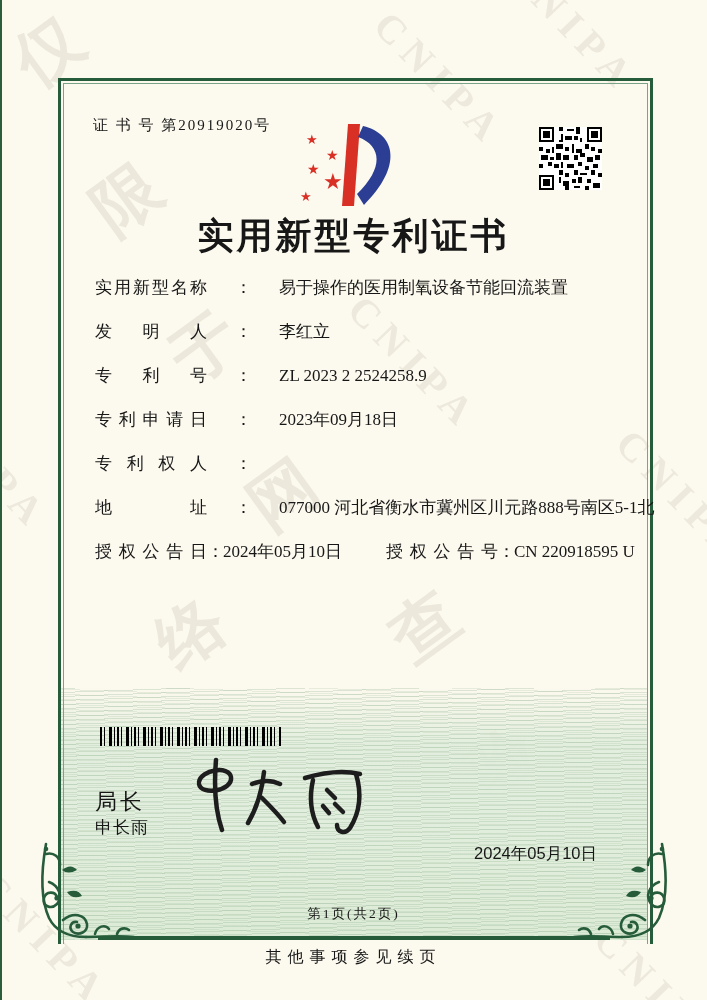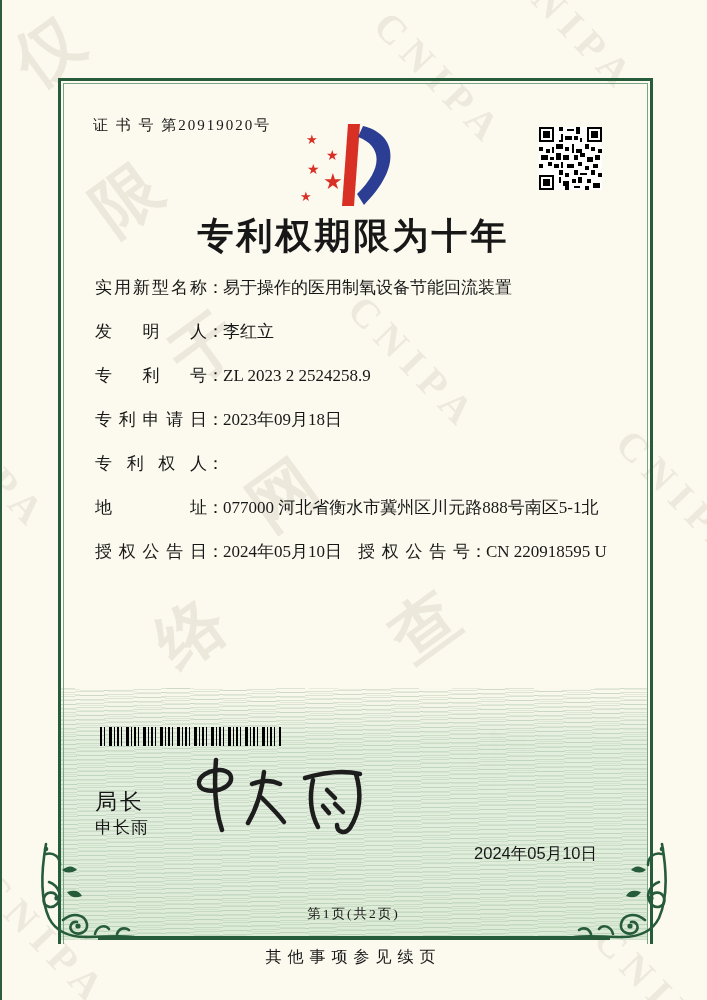--- a/index.html
+++ b/index.html
@@ -24,21 +24,21 @@
           linear-gradient(to bottom, rgba(224,237,220,0) 0%, rgba(224,237,220,0.9) 22%, #e2eedd 55%, #dcebd6 100%);}
   .content{position:absolute;inset:0;z-index:2;padding-left:13px;}
   
   .certno{position:absolute;left:93px;top:116px;font-size:15px;letter-spacing:2px;}
   .logo{position:absolute;left:296px;top:104px;width:112px;height:104px;}
   .qr{position:absolute;left:539px;top:127px;width:63px;height:63px;}
   .title{position:absolute;left:0;top:212px;width:100%;text-align:center;
          font-size:36px;font-weight:bold;letter-spacing:3px;}
   
   .fields{position:absolute;left:95px;top:277px;width:520px;font-size:17px;}
-  .frow{display:flex;margin-bottom:23px;line-height:21px;}
+  .frow{display:flex;margin-bottom:23px;line-height:21px;gap:28px;}
   .flabel{display:inline-block;width:112px;text-align:justify;text-align-last:justify;flex:none;}
   .fcolon{flex:none;width:16px;}
   .fvalue{flex:1;white-space:nowrap;}
   .gpair{display:flex;font-family:Liberation Serif, serif;}
   .gval{white-space:nowrap;}
   .gap2{margin-left:16px;}
   
   .paras{position:absolute;left:95px;top:570px;width:512px;font-size:15.5px;line-height:27px;text-align:justify;}
   .paras p{margin:0 0 7px 0;text-indent:2em;}
   
@@ -169,21 +169,21 @@
           <rect x="18" y="23" width="2" height="3"></rect>
             <rect x="22" y="24" width="2" height="2"></rect>
             <rect x="25" y="26" width="3" height="2"></rect>
           <rect x="12" y="27" width="2" height="2"></rect>
             <rect x="16" y="27" width="3" height="1"></rect>
             <rect x="21" y="27" width="2" height="2"></rect>
         </g>
       </svg>
     </div>
 
-    <div class="title">专利权期限为十年</div>
+    <div class="title">实用新型专利证书</div>
 
     <div class="fields">
       <div class="frow">
         <span class="flabel">实用新型名称</span>
         <span class="fcolon">：</span>
         <span class="fvalue">易于操作的医用制氧设备节能回流装置</span>
       </div>
       <div class="frow">
         <span class="flabel">发明人</span>
         <span class="fcolon">：</span>

